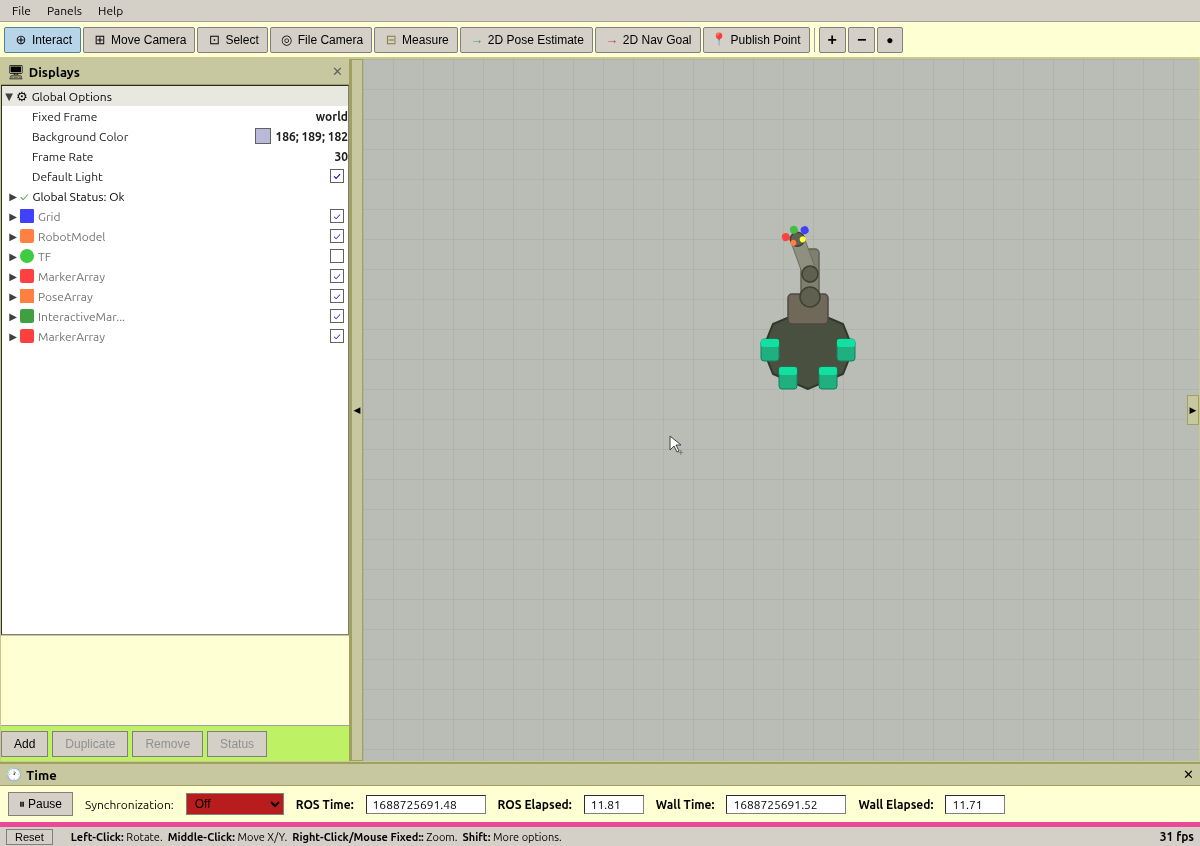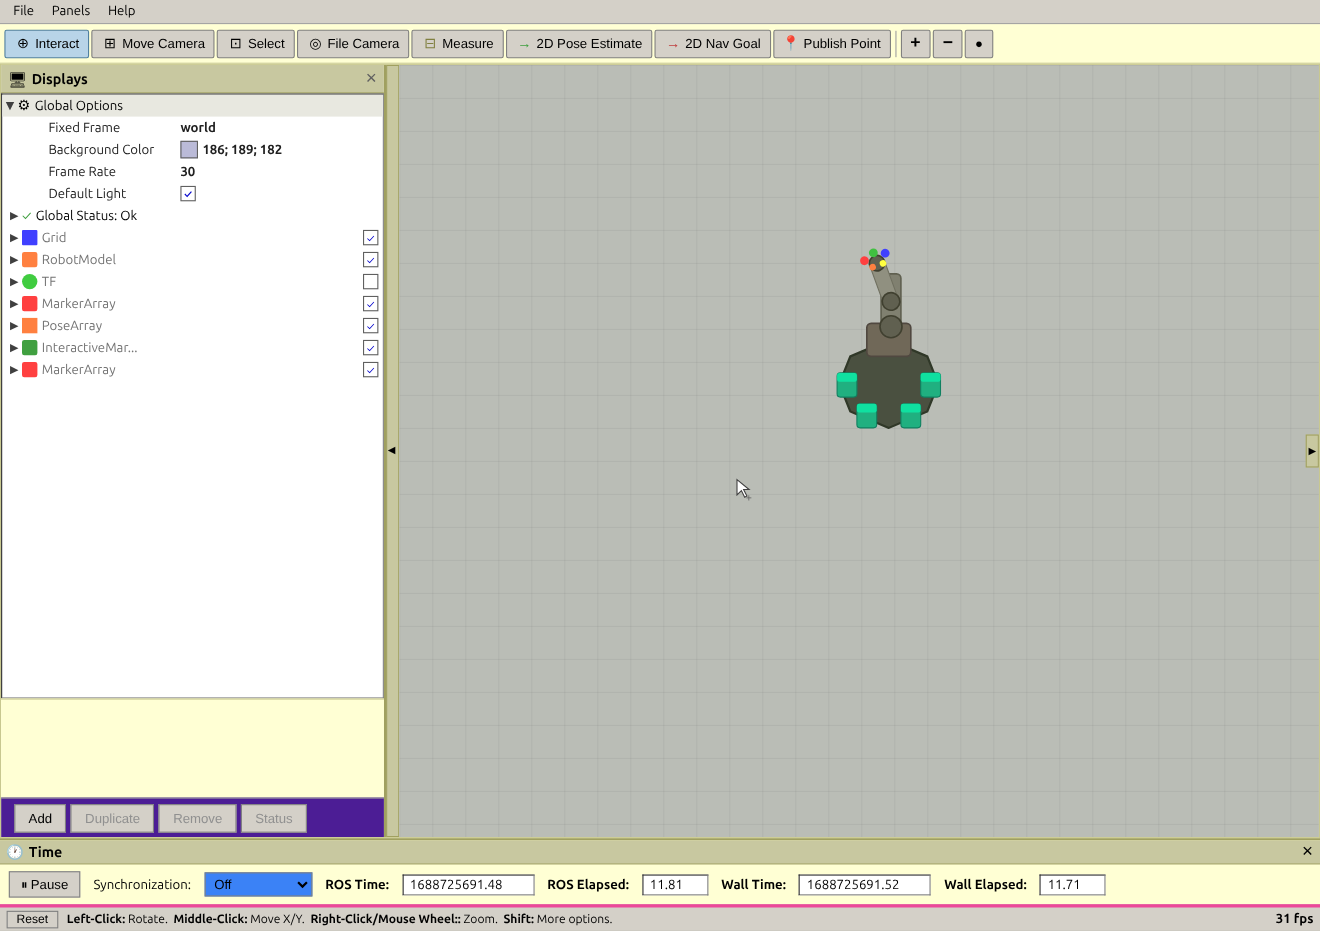--- a/index.html
+++ b/index.html
@@ -137,22 +137,23 @@
     .tree-checkbox.checked::after {
       content: '✓';
       font-size: 10px;
       color: #0000cc;
     }
 
     
     .prop-row {
       display: flex;
       align-items: center;
-      padding: 1px 0 1px 42px;
+      padding: 1px 0 1px 30px;
       height: 20px;
+      justify-content: space-between;
     }
     .prop-label {
       width: 120px;
       font-size: 12px;
       color: #202020;
     }
     .prop-value {
       font-size: 12px;
       color: #202020;
       display: flex;
@@ -169,23 +170,23 @@
     
     #extra-panel {
       height: 90px;
       background: #ffffd4;
       border-top: 1px solid #c8c890;
     }
 
     
     #panel-buttons {
       display: flex;
-      padding: 12px;
+      padding: 0;
       gap: 4px;
-      background: #4c1d95;
+      background: #bef264;
       border-top: 1px solid #a0a0a0;
       height: 36px;
       align-items: center;
     }
     .panel-btn {
       padding: 3px 12px;
       background: #d4d0c8;
       border: 1px solid #808080;
       cursor: pointer;
       font-size: 12px;
@@ -267,36 +268,36 @@
       font-weight: bold;
     }
     .time-value-box {
       background: white;
       border: 1px inset #808080;
       padding: 2px 6px;
       font-size: 12px;
       min-width: 120px;
     }
     .sync-select {
-      background: #3b82f6;
+      background: #b91c1c;
       border: 1px solid #808080;
       padding: 1px 4px;
       font-size: 12px;
       height: 22px;
     }
 
     
     #statusbar {
       background: #d4d0c8;
-      border-top: 3px solid #ec4899;
+      border-top: 5px solid #ec4899;
       display: flex;
       align-items: center;
       padding: 2px 6px;
       height: 24px;
-      gap: 8px;
+      gap: 18px;
     }
     .status-btn {
       padding: 1px 8px;
       background: #d4d0c8;
       border: 1px solid #808080;
       cursor: pointer;
       font-size: 11px;
     }
     #status-text {
       flex: 1;
@@ -564,15 +565,15 @@
     <div class="time-value-box" style="min-width:60px;">11.81</div>
     <span class="time-label">Wall Time:</span>
     <div class="time-value-box">1688725691.52</div>
     <span class="time-label">Wall Elapsed:</span>
     <div class="time-value-box" style="min-width:60px;">11.71</div>
   </div>
 </div>
 
 <div id="statusbar">
   <button class="status-btn">Reset</button>
-  <span id="status-text"><b>Left-Click:</b> Rotate.&nbsp;&nbsp;<b>Middle-Click:</b> Move X/Y.&nbsp;&nbsp;<b>Right-Click/Mouse Wheel::</b> Zoom.&nbsp;&nbsp;<b>Shift:</b> More options.</span>
+  <span id="status-text"><b>Left-Click:</b> Rotate.&nbsp;&nbsp;<b>Middle-Click:</b> Move X/Y.&nbsp;&nbsp;<b>Right-Click/Mouse Fixed::</b> Zoom.&nbsp;&nbsp;<b>Shift:</b> More options.</span>
   <span id="fps-display">31 fps</span>
 </div>
 
 </body></html>

